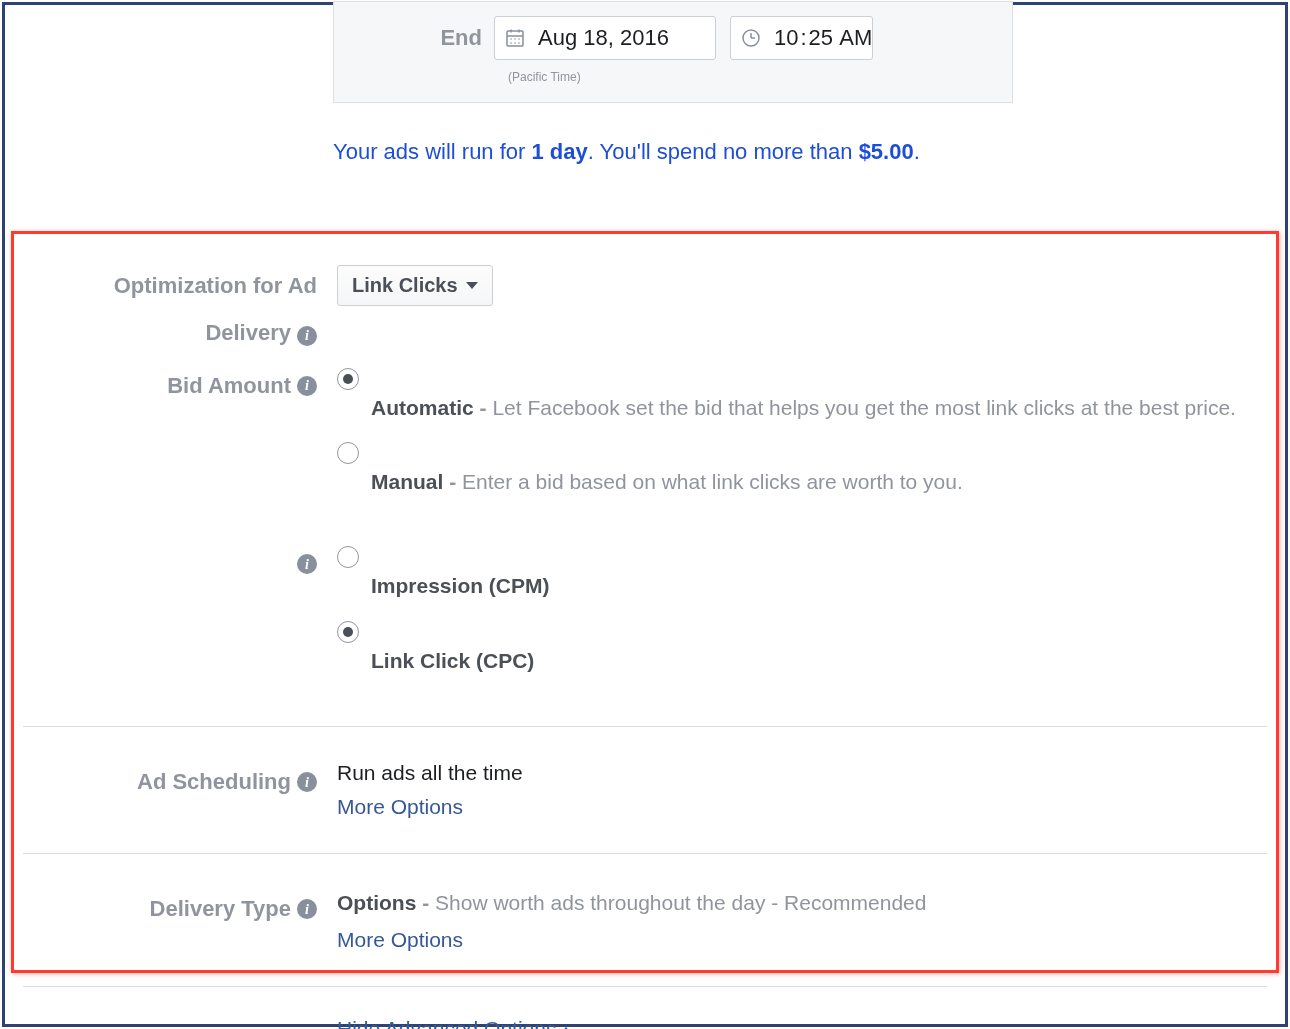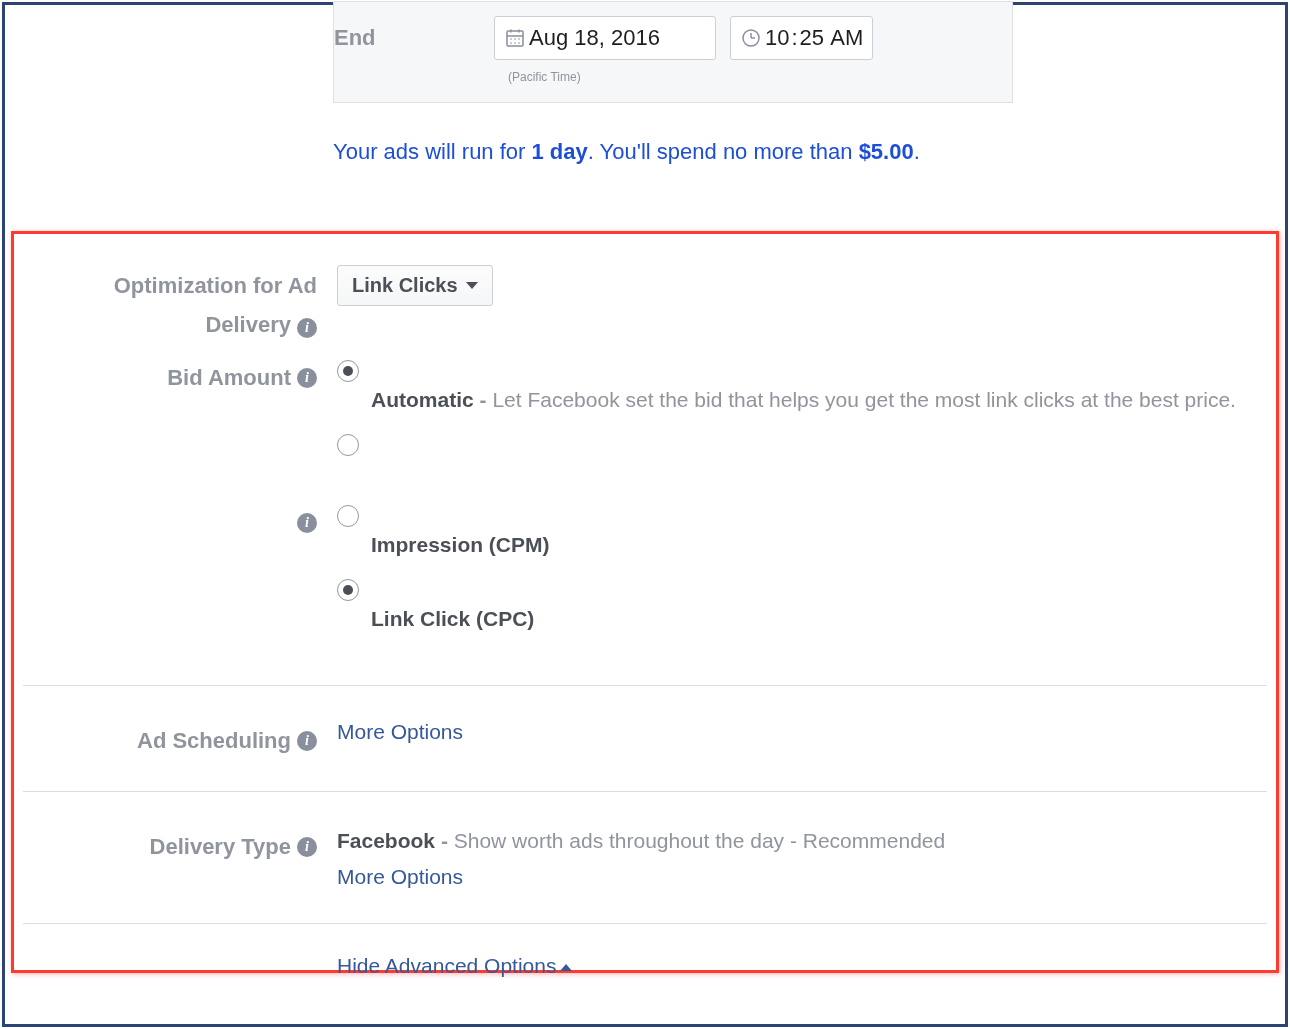--- a/index.html
+++ b/index.html
@@ -27,39 +27,39 @@
       border: 1px solid #dddfe2;
       padding-bottom: 18px;
     }
     .schedule-row {
       display: flex;
       align-items: center;
       padding: 14px 14px 8px 0;
     }
     .schedule-label-col {
       width: 160px;
-      text-align: left;
+      text-align: right;
       color: #90949c;
       font-weight: bold;
       font-size: 22px;
       padding-right: 12px;
     }
     .schedule-inputs {
       display: flex;
       gap: 14px;
     }
     .date-input, .time-input {
       background: #fff;
       border: 1px solid #ccd0d5;
       border-radius: 3px;
       height: 44px;
       display: flex;
       align-items: center;
       padding: 0 10px;
-      gap: 4px;
+      gap: 13px;
     }
     .date-input { width: 222px; }
     .time-input { width: 143px; }
     .date-text, .time-text { font-size: 22px; color: #1c1e21; }
     .time-text .colon { margin: 0 2px; }
     .tz-text {
       font-size: 12px;
       color: #90949c;
       padding-left: 174px;
       margin-top: 2px;
@@ -98,21 +98,21 @@
       color: #90949c;
       font-weight: bold;
       font-size: 22px;
       padding-top: 6px;
       line-height: 1.4;
       display: flex;
       justify-content: flex-end;
       align-items: flex-start;
       gap: 6px;
     }
-    .label-col.multiline { flex-direction: column; align-items: flex-end; gap: 8px; }
+    .label-col.multiline { flex-direction: column; align-items: flex-end; gap: 16px; }
     .label-text-row { display: flex; align-items: center; gap: 6px; justify-content: flex-end; }
     .info-icon {
       display: inline-flex;
       width: 20px;
       height: 20px;
       border-radius: 50%;
       background: #898f9c;
       color: #fff;
       font-style: italic;
       font-family: Georgia, serif;
@@ -280,20 +280,21 @@
         <span>Bid Amount</span>
         <span class="info-icon">i</span>
       </div>
       <div class="value-col">
         <div class="radio-row">
           <div class="radio checked"></div>
           <div class="radio-label"><span class="strong">Automatic</span> <span class="dash">-</span> <span>Let Facebook set the bid that helps you get the most link clicks at the best price.</span></div>
         </div>
         <div class="radio-row">
           <div class="radio"></div>
+          <div class="radio-label"><span class="strong">Manual</span> <span class="dash">-</span> <span>Enter a bid based on what link clicks are worth to you.</span></div>
         </div>
       </div>
     </div>
 
     <div class="form-row" style="margin-top:14px;">
       <div class="label-col">
         <span class="info-icon">i</span>
       </div>
       <div class="value-col">
         <div class="radio-row">
@@ -308,33 +309,34 @@
     </div>
 
     <div class="divider"></div>
 
     <div class="form-row">
       <div class="label-col">
         <span>Ad Scheduling</span>
         <span class="info-icon">i</span>
       </div>
       <div class="value-col">
+        <div class="plain-value">Run ads all the time</div>
         <div class="link">More Options</div>
       </div>
     </div>
 
     <div class="divider"></div>
 
     <div class="form-row">
       <div class="label-col">
         <span>Delivery Type</span>
         <span class="info-icon">i</span>
       </div>
       <div class="value-col">
-        <div class="recommended-row"><span class="strong">Facebook</span> <span class="dash">-</span> <span>Show worth ads throughout the day - Recommended</span></div>
+        <div class="recommended-row"><span class="strong">Options</span> <span class="dash">-</span> <span>Show worth ads throughout the day - Recommended</span></div>
         <div class="link">More Options</div>
       </div>
     </div>
 
     <div class="divider"></div>
 
     <div class="hide-adv-row">
       <span class="link">
         <span>Hide Advanced Options</span><span class="caret-up-icon"></span>
       </span>

